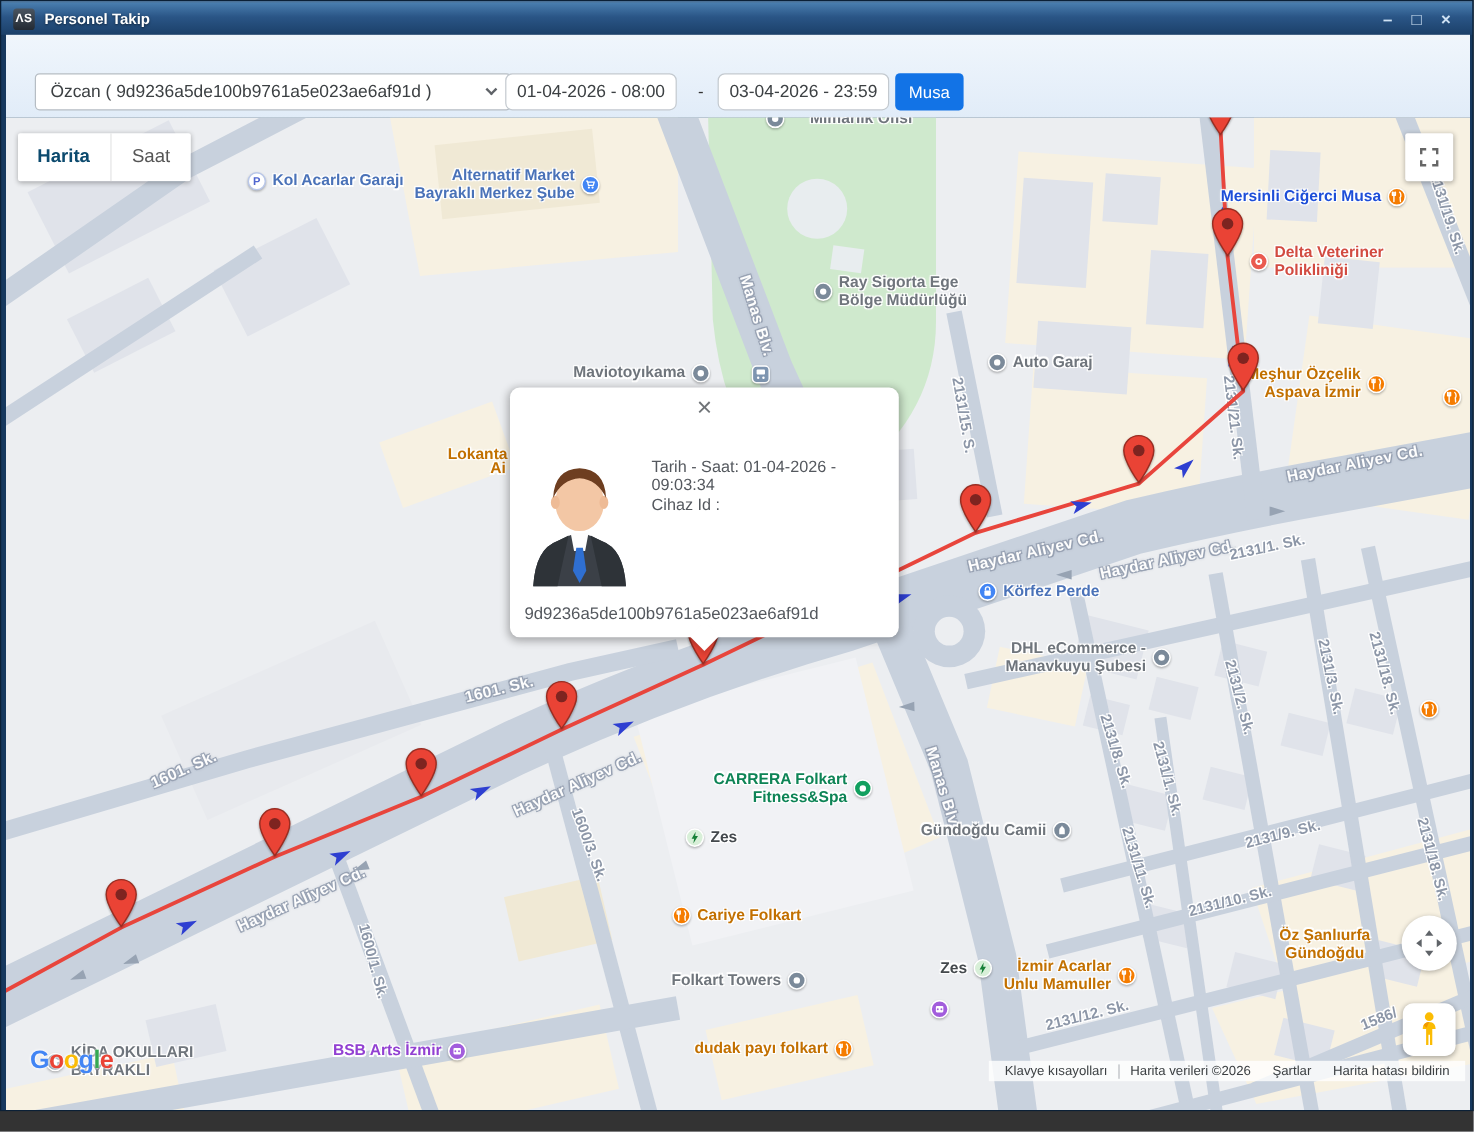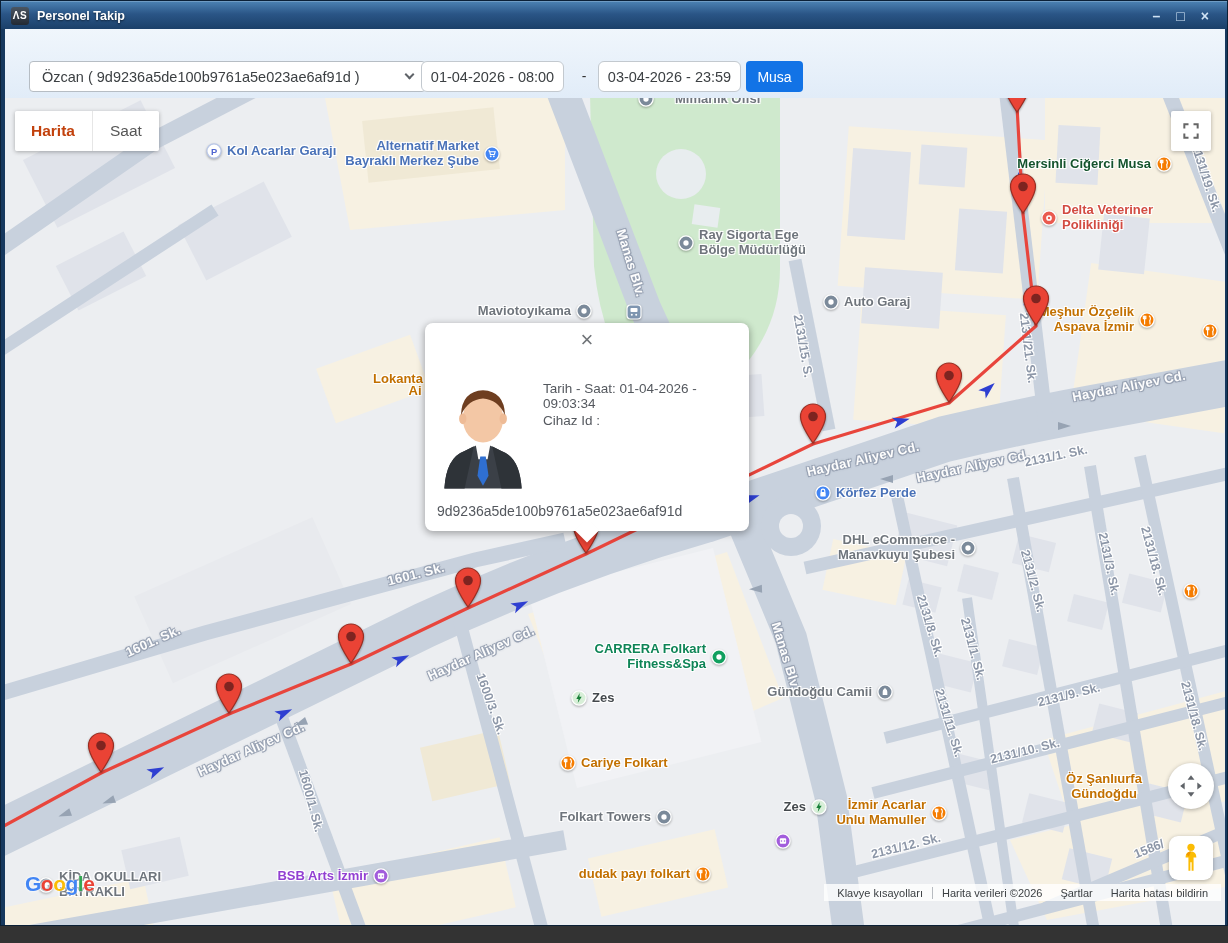--- a/index.html
+++ b/index.html
@@ -29,21 +29,21 @@
   .poi-icon{position:absolute;width:16px;height:16px;margin:-8px 0 0 -8px;z-index:5;filter:drop-shadow(0 1px 1px rgba(0,0,0,.3));}
   .poi-icon svg{display:block;width:100%;height:100%;}
   .poi-label{position:absolute;z-index:5;font-size:13px;font-weight:bold;line-height:1.15;white-space:pre-line;cursor:pointer;text-shadow:-1px -1px 0 rgba(255,255,255,.95),1px -1px 0 rgba(255,255,255,.95),-1px 1px 0 rgba(255,255,255,.95),1px 1px 0 rgba(255,255,255,.95),0 0 3px #fff;}
   .side-right{transform:translateY(-50%);text-align:left;}
   .side-left{transform:translateY(-50%);text-align:right;}
   .side-center{transform:translate(-50%,-50%);text-align:center;}
   .marker{position:absolute;z-index:6;width:27px;height:41px;transform:translate(-50%,-100%);filter:drop-shadow(0 1px 1px rgba(0,0,0,.35));cursor:pointer;}
   
   .maptype{position:absolute;left:10px;top:13px;z-index:8;display:flex;box-shadow:0 1px 4px rgba(0,0,0,.3);border-radius:2px;overflow:hidden;}
   .mt-btn{height:40px;background:#fff;border:none;font-size:15.5px;color:#565656;padding:0 17px;font-family:inherit;cursor:pointer;}
-  .mt-btn.active{font-weight:bold;color:#c2410c;padding-left:16px;}
+  .mt-btn.active{font-weight:bold;color:#0c4a6e;padding-left:16px;}
   .mt-btn + .mt-btn{border-left:1px solid #e6e6e6;}
   .fullscreen{position:absolute;left:1166px;top:13px;width:40px;height:40px;background:#fff;border:none;border-radius:2px;box-shadow:0 1px 4px rgba(0,0,0,.3);z-index:8;display:flex;align-items:center;justify-content:center;cursor:pointer;}
   .pan-btn{position:absolute;left:1163px;top:665px;width:46px;height:46px;border-radius:50%;background:#fff;border:none;box-shadow:0 1px 4px rgba(0,0,0,.3);z-index:8;display:flex;align-items:center;justify-content:center;cursor:pointer;}
   .pegman-btn{position:absolute;left:1164px;top:738px;width:44px;height:44px;border-radius:9px;background:#fff;border:none;box-shadow:0 1px 4px rgba(0,0,0,.3);z-index:8;display:flex;align-items:center;justify-content:center;cursor:grab;}
   
   .infowindow{position:absolute;left:420px;top:225px;width:324px;height:208px;background:#fff;border-radius:8px;box-shadow:0 2px 7px 1px rgba(0,0,0,.3);z-index:10;}
   .iw-tail{position:absolute;left:50%;bottom:-8px;width:17px;height:17px;background:#fff;transform:translateX(-50%) rotate(45deg);box-shadow:3px 3px 4px rgba(0,0,0,.12);}
   .iw-close{position:absolute;top:6px;left:50%;transform:translateX(-50%);font-size:22px;color:#707478;cursor:pointer;line-height:1;}
   .iw-avatar{position:absolute;left:12px;top:56px;width:92px;height:118px;}
   .iw-line1{position:absolute;left:118px;top:58px;font-size:13.5px;color:#54585e;}
@@ -298,21 +298,21 @@
       <div class="poi-label side-right" style="color: rgb(111, 117, 124); left: 839px; top: 204px;">Auto Garaj</div>
       <div class="poi-icon" style="left: 1159px; top: 66px;">
         <svg viewBox="0 0 18 18">
           <circle cx="9" cy="9" r="8" fill="#f57c00" stroke="#fff" stroke-width="1.5"></circle>
           <g stroke="#fff" stroke-width="1.3" stroke-linecap="round" fill="none">
             <path d="M6.3 4.6v8.8M4.9 4.6v3M7.7 4.6v3M4.9 7.6h2.8"></path>
             <path d="M11.6 4.6c1.4.8 1.6 4.2.5 5l.3 3.8"></path>
           </g>
         </svg>
       </div>
-      <div class="poi-label side-left" style="color: #14532d; right: 74px; top: 66px; padding-left: 12px;">Mersinli Ciğerci Musa</div>
+      <div class="poi-label side-left" style="color: #1d4ed8; right: 74px; top: 66px; padding-left: 12px;">Mersinli Ciğerci Musa</div>
       <div class="poi-icon" style="left: 1044px; top: 120px;">
         <svg viewBox="0 0 18 18">
           <circle cx="9" cy="9" r="8" fill="#ea5a4f" stroke="#fff" stroke-width="1.5"></circle>
           <circle cx="9" cy="9" r="3.2" fill="#fff"></circle>
           <circle cx="9" cy="9" r="1.4" fill="#ea5a4f"></circle>
         </svg>
       </div>
       <div class="poi-label side-right" style="color: rgb(210, 75, 65); left: 1057px; top: 120px;">Delta Veteriner
 Polikliniği</div>
       <div class="poi-icon" style="left: 1142px; top: 222px;">

